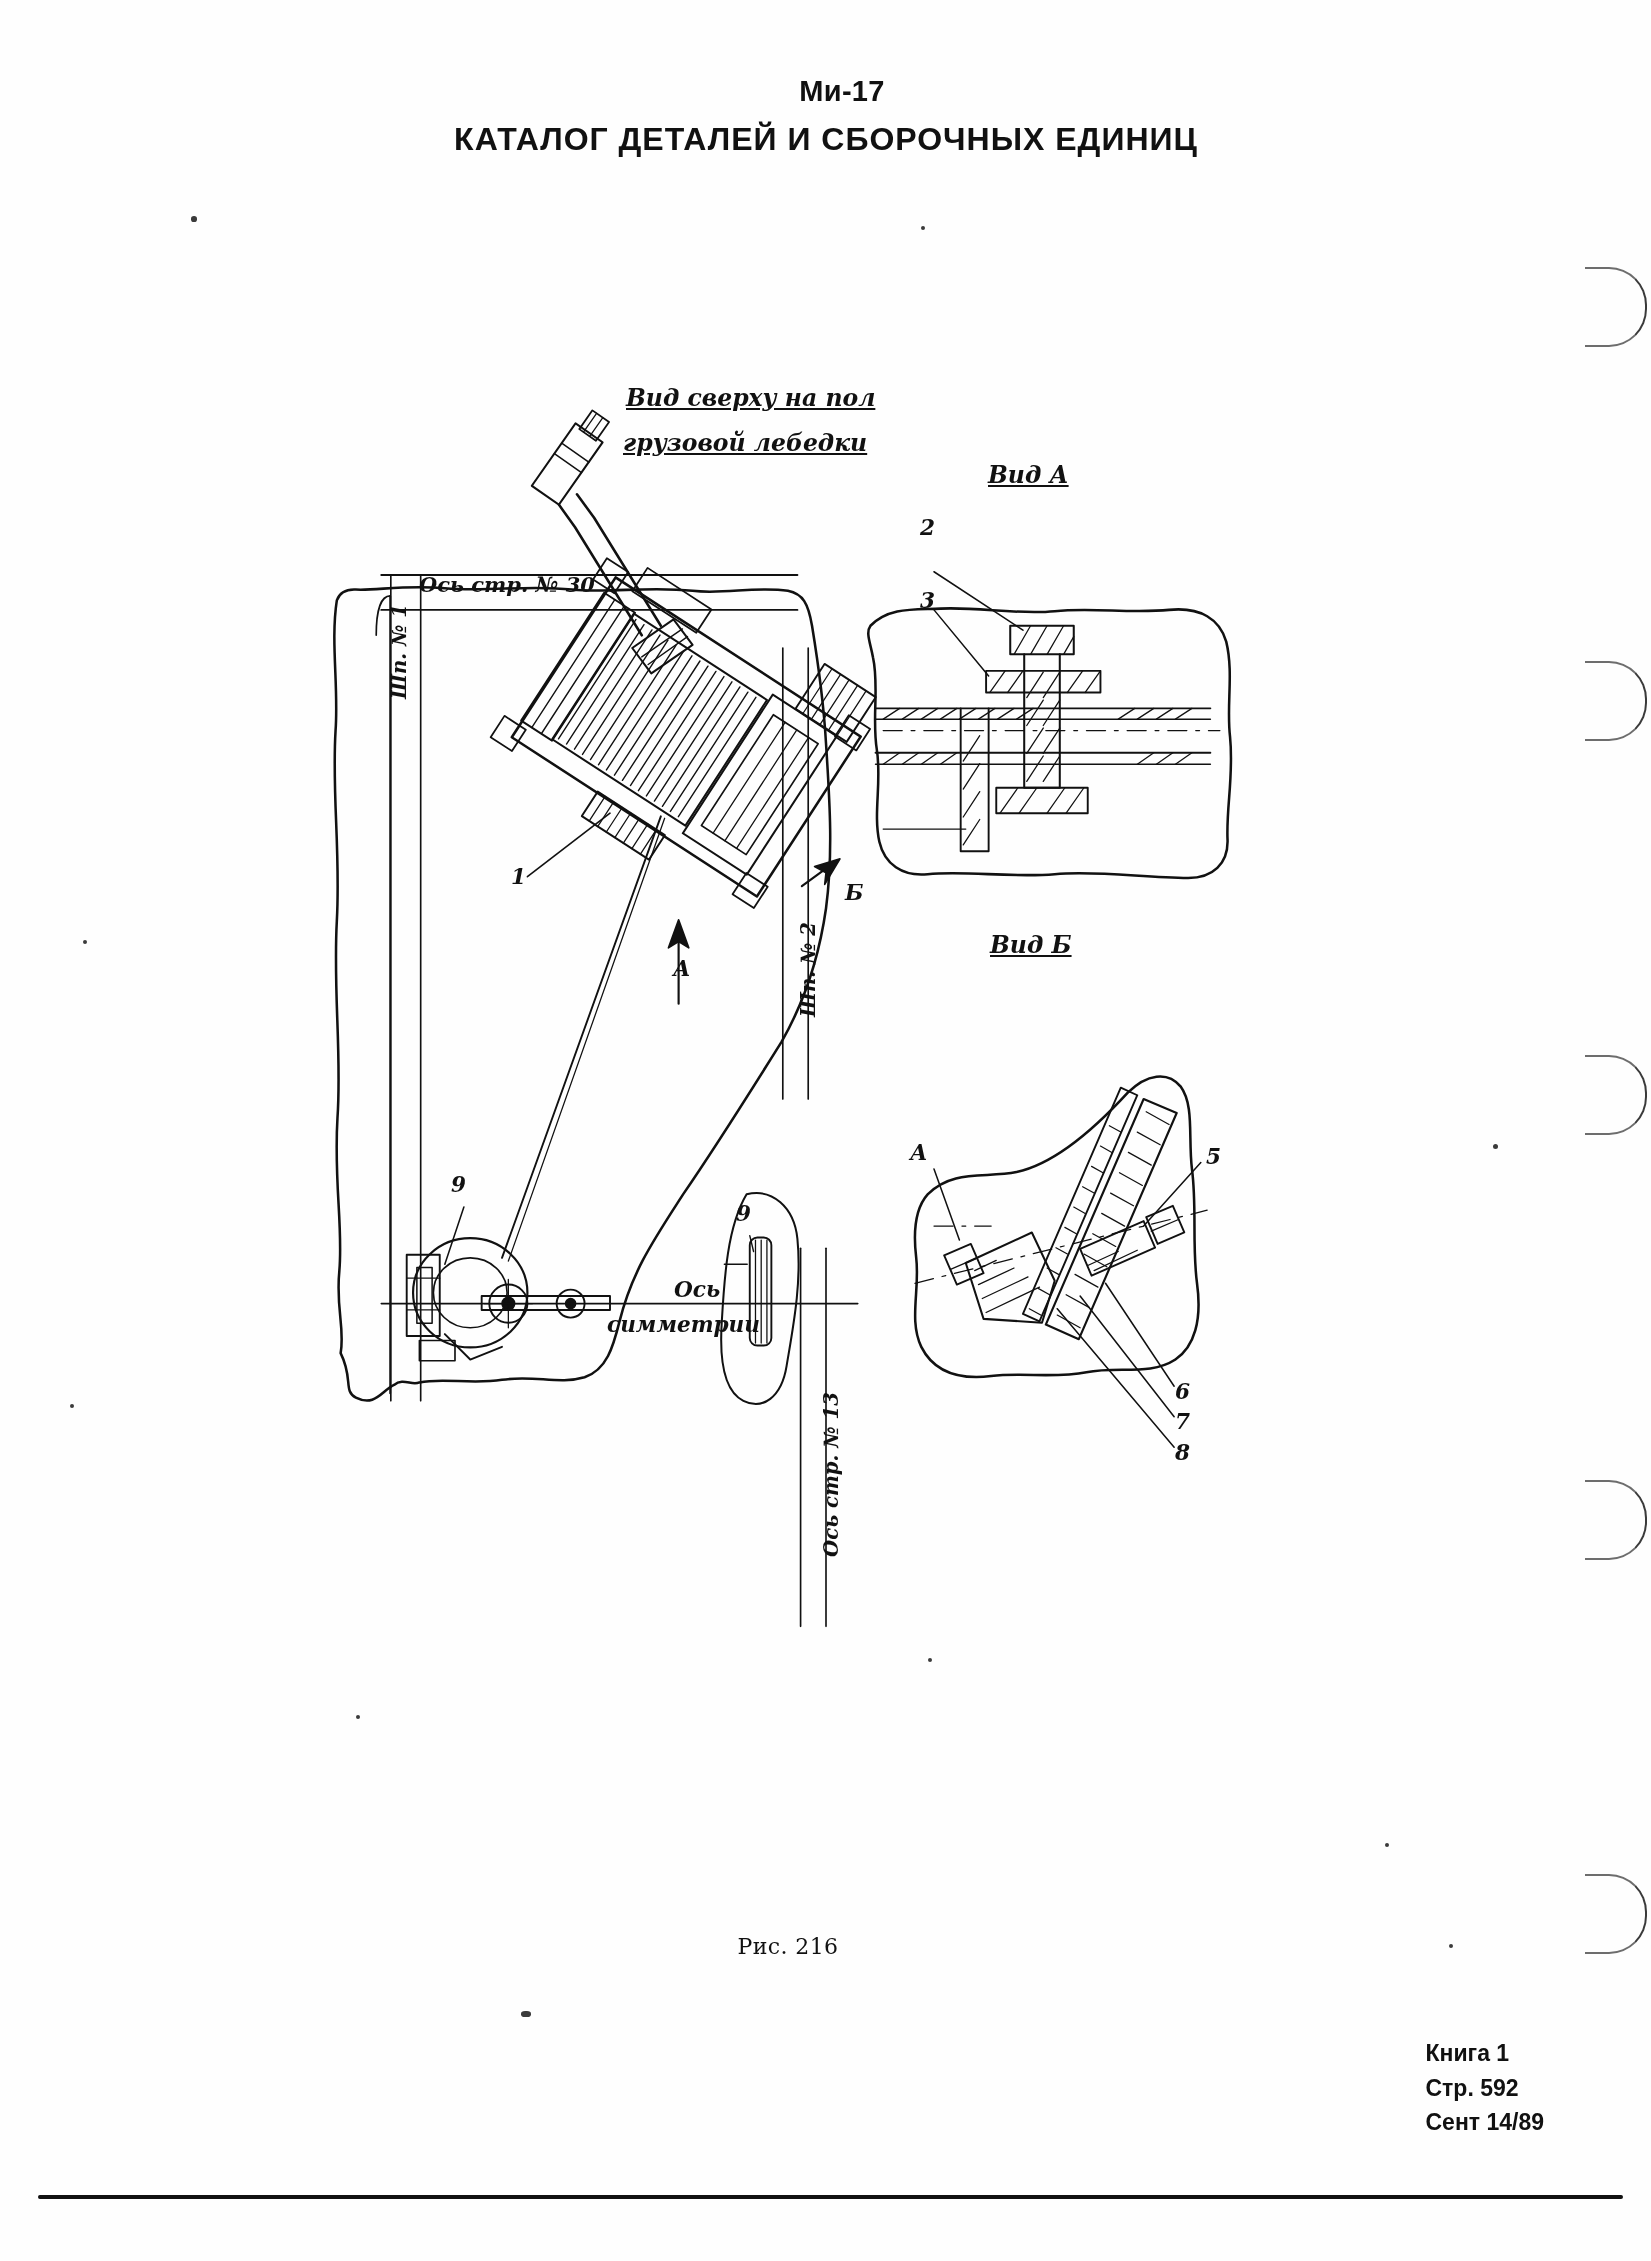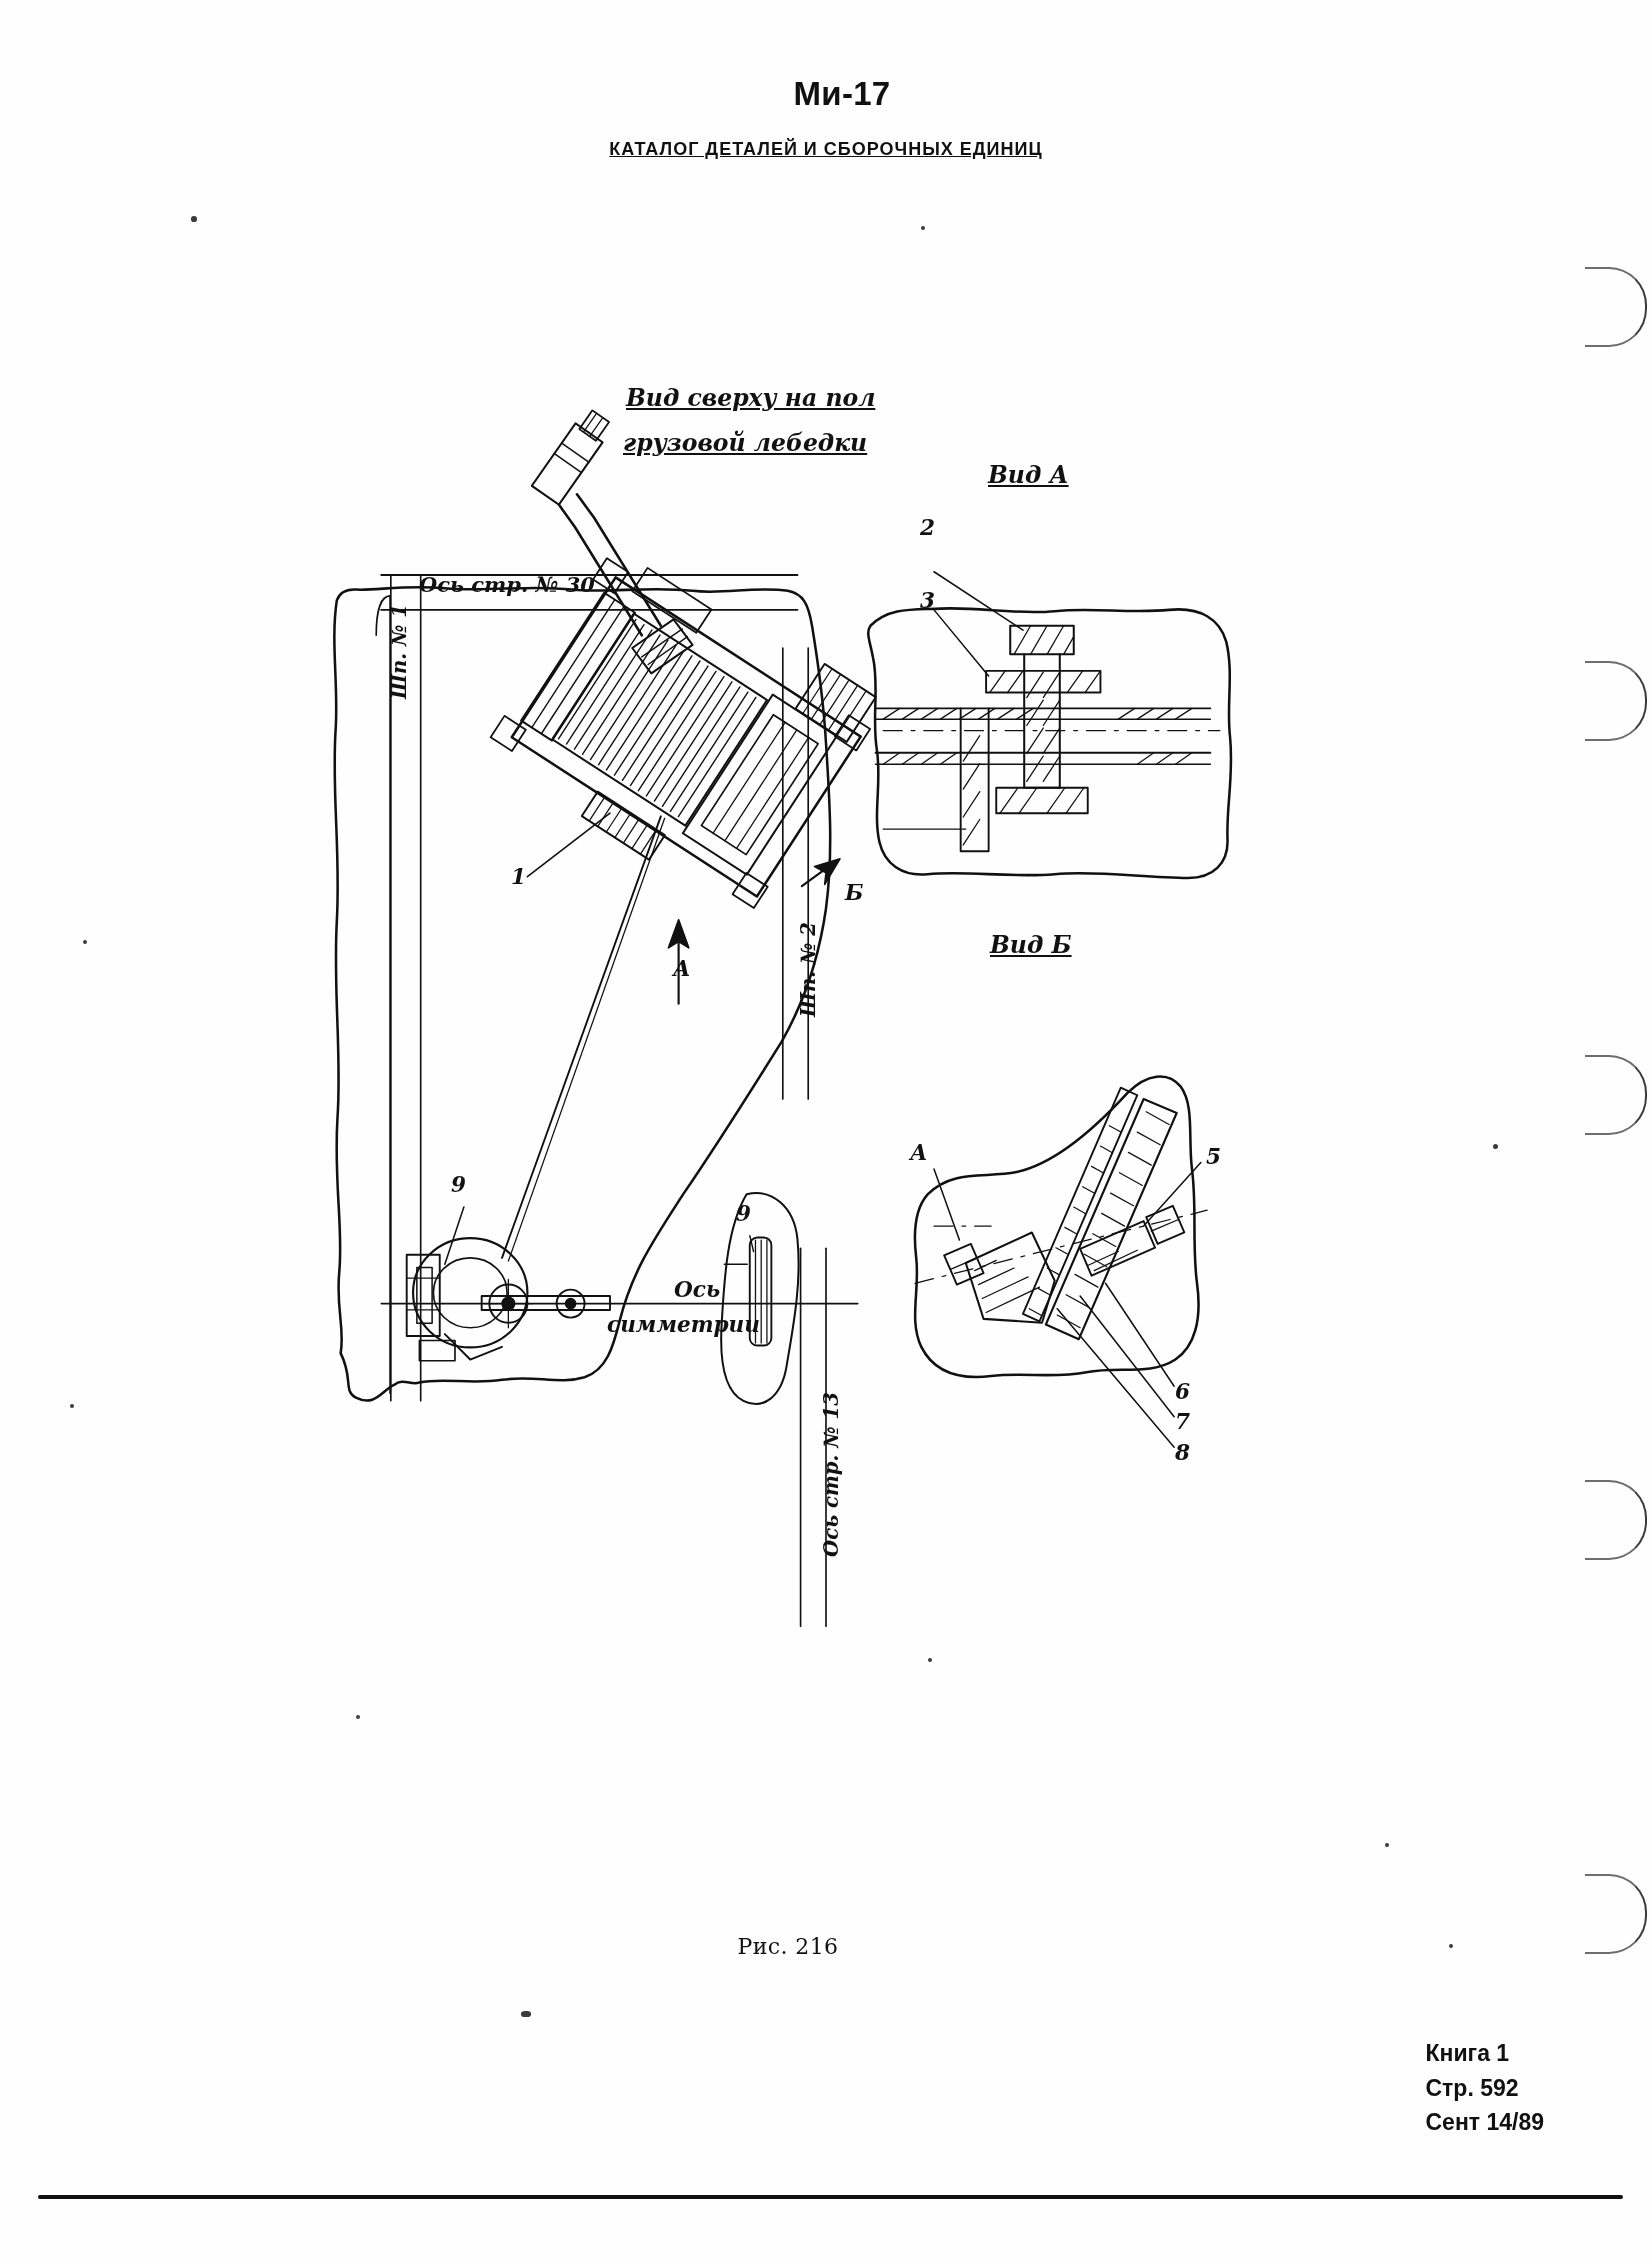--- a/index.html
+++ b/index.html
@@ -22,28 +22,27 @@
   
   .hdr-title {
     position: absolute;
     left: 0; right: 0;
     text-align: center;
     font-weight: bold;
     letter-spacing: 0.3px;
   }
   #hdr-model {
     top: 75px;
-    font-size: 33px;
+    font-size: 29px;
     margin-left: 32px;
   }
   #hdr-sub {
-    top: 139px;
-    font-size: 18px;
+    top: 121px;
+    font-size: 32px;
     letter-spacing: 1px;
-    text-decoration: underline;
   }
 
   
   #caption-block {
     position: absolute;
     left: 407px;
     top: 1931px;
     width: 762px;
     text-align: center;
     font-family: "DejaVu Serif", serif;

